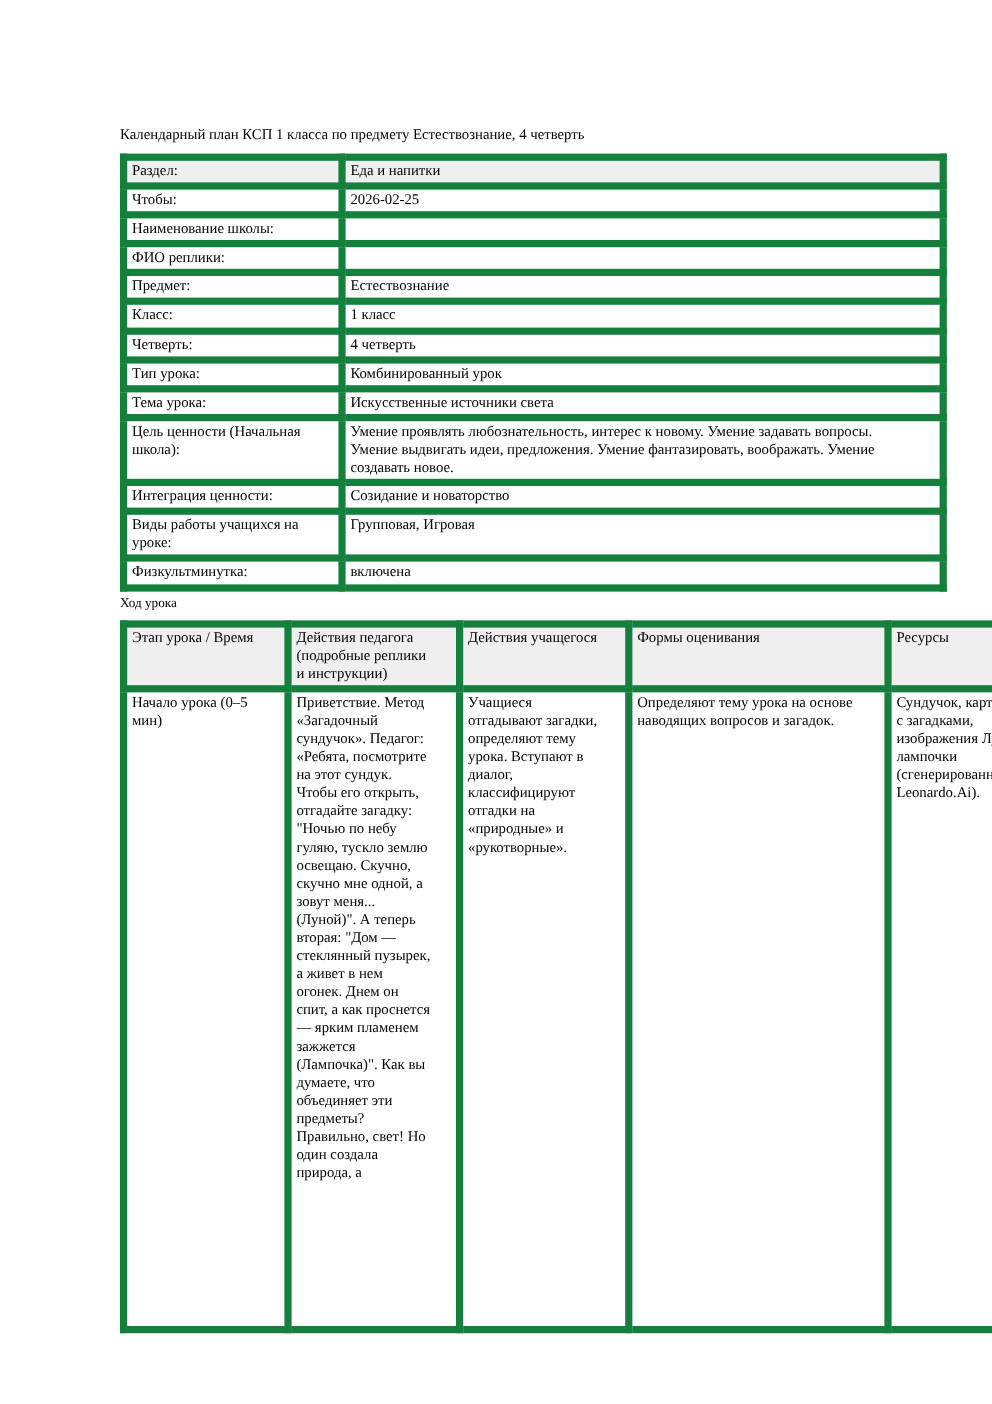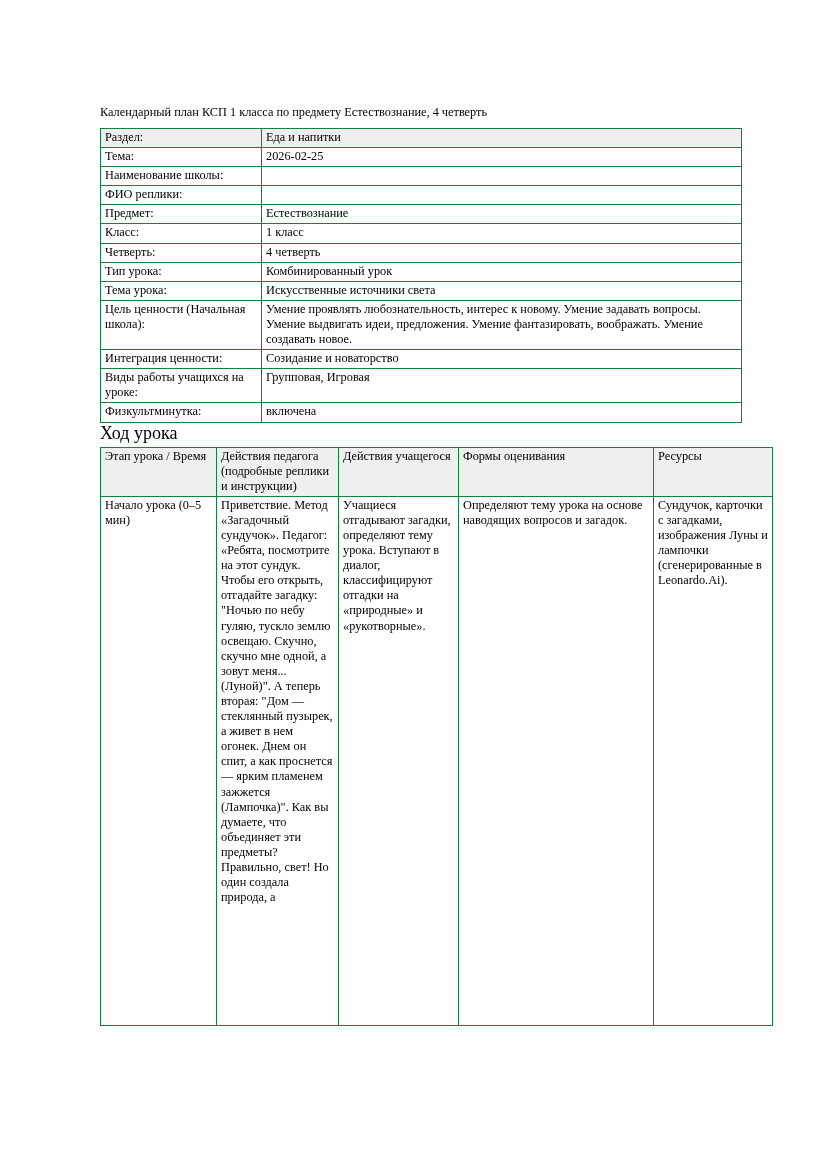--- a/index.html
+++ b/index.html
@@ -29,37 +29,37 @@
     white-space: nowrap;
   }
   table.info, table.flow {
     border-collapse: collapse;
     width: 627px;
     table-layout: fixed;
     font-size: 12.3px;
     line-height: 15.1px;
   }
   table.info td, table.flow td, table.flow th {
-    border: 1px solid #15803d;
-    padding: 1px 4px 2px 4px;
+    border: 6px solid #15803d;
+    padding: 1px 20px 2px 4px;
     vertical-align: top;
     text-align: left;
     font-weight: normal;
   }
   table.info tr.shaded td {
     background: #efefef;
   }
   table.info td.label {
     width: 152px;
   }
   table.info td.value {
     width: 471px;
   }
   .section-label {
-    font-size: 18px;
+    font-size: 11px;
     line-height: 15px;
     margin: 3px 0 6px 0;
   }
   table.flow thead th {
     background: #efefef;
     vertical-align: top;
   }
   .col-stage   { width: 107px; }
   .col-teacher { width: 113px; }
   .col-student { width: 111px; }
@@ -82,21 +82,21 @@
 
   <div class="doc-title">Календарный план КСП 1 класса по предмету Естествознание, 4 четверть</div>
 
   <table class="info">
     <tbody>
       <tr class="shaded">
         <td class="label">Раздел:</td>
         <td class="value">Еда и напитки</td>
       </tr>
       <tr>
-        <td class="label">Тема:</td>
+        <td class="label">Чтобы:</td>
         <td class="value">2026-02-25</td>
       </tr>
       <tr>
         <td class="label">Наименование школы:</td>
         <td class="value">&nbsp;</td>
       </tr>
       <tr>
         <td class="label">ФИО реплики:</td>
         <td class="value">&nbsp;</td>
       </tr>

